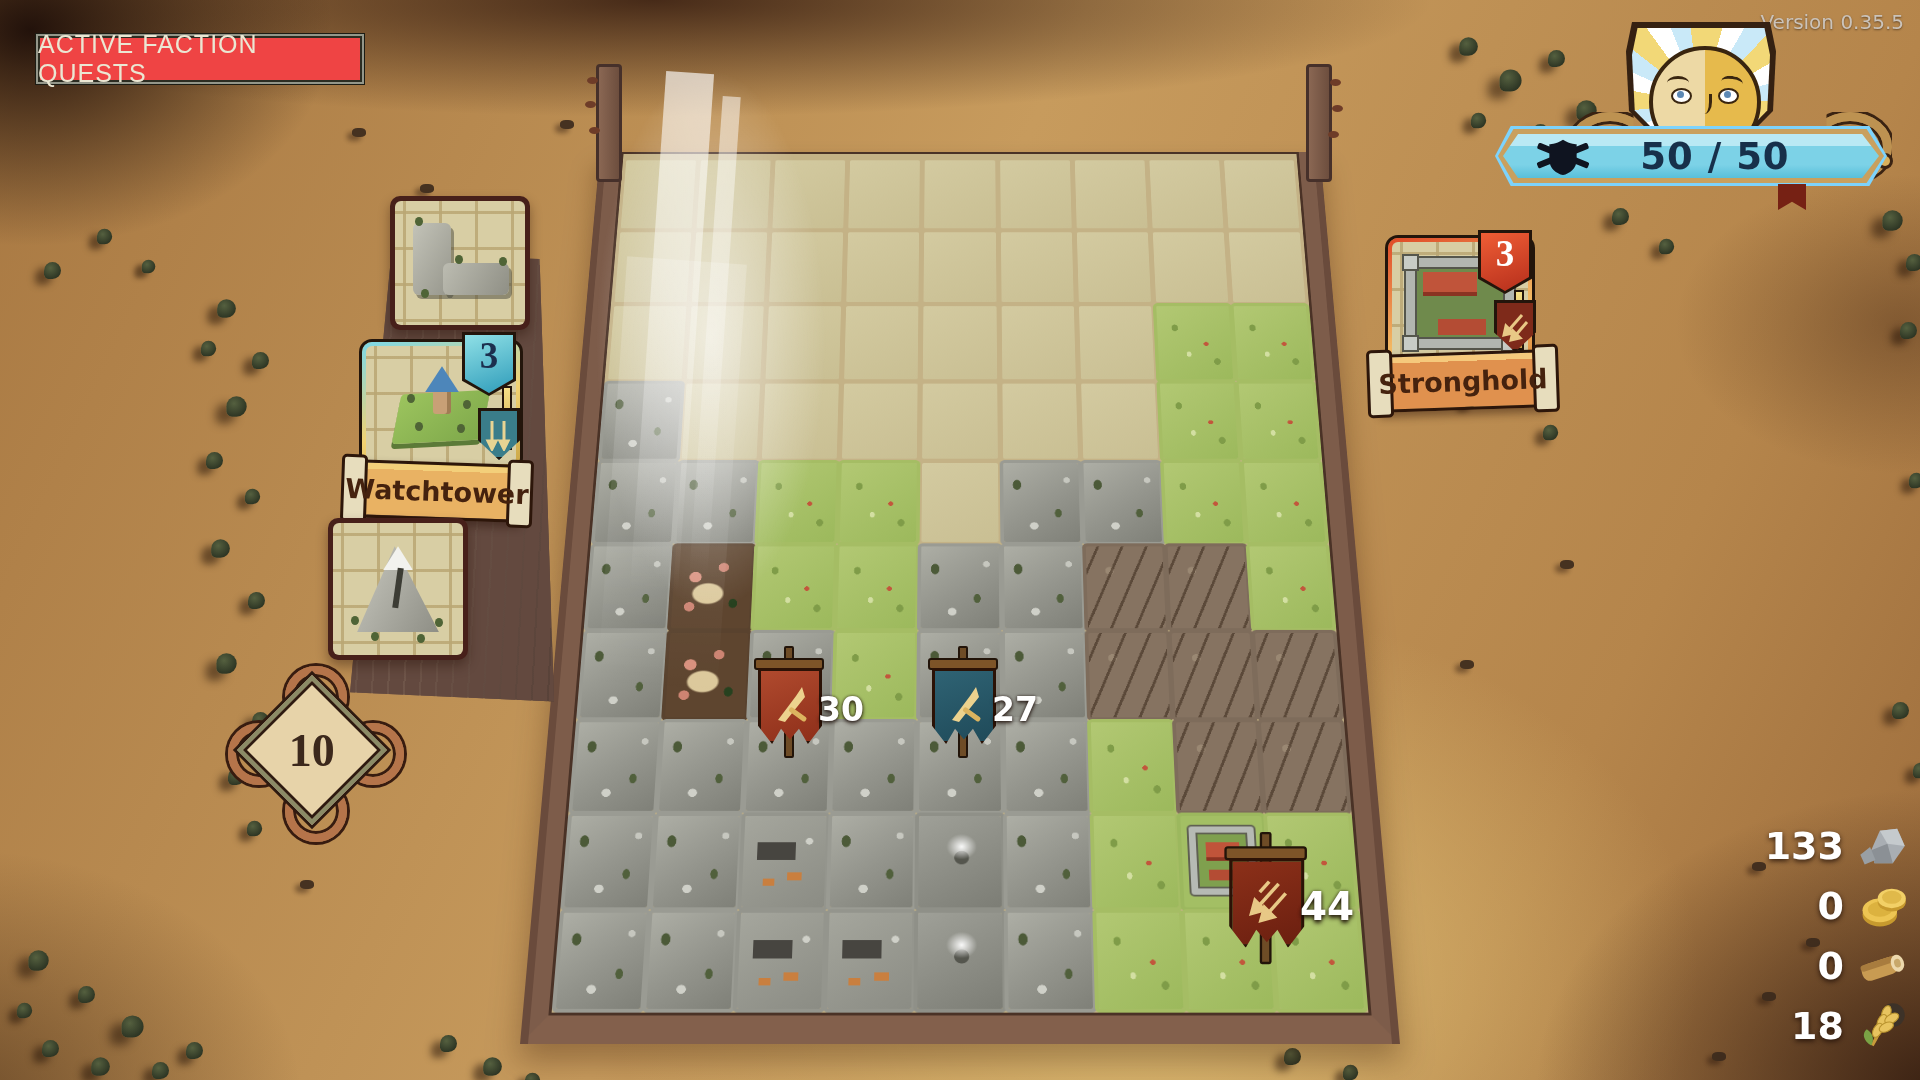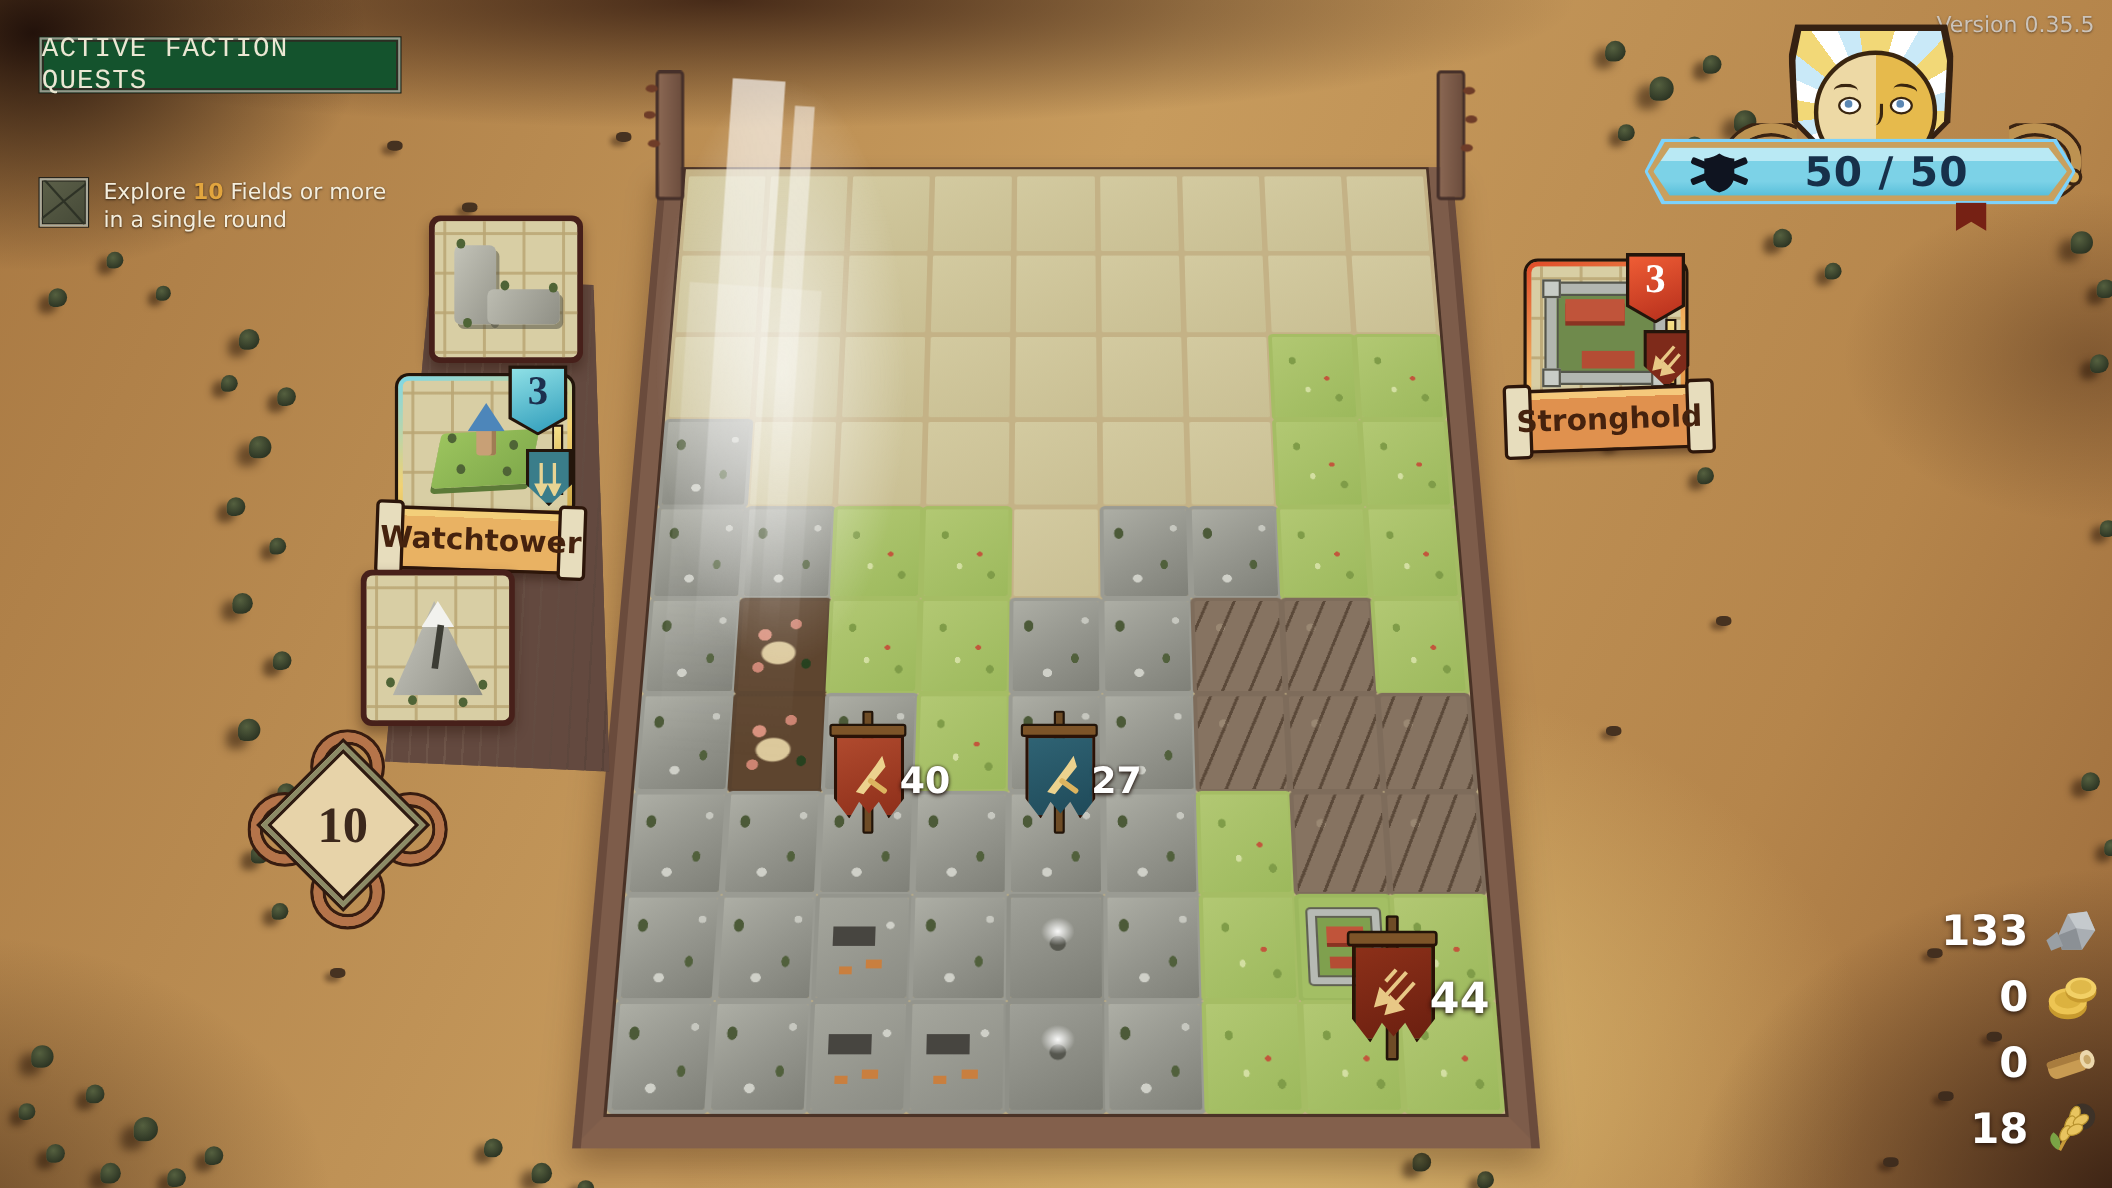--- a/index.html
+++ b/index.html
@@ -94,24 +94,24 @@
     display:flex;align-items:center;justify-content:center;}
   .marker.red .banner{background:linear-gradient(160deg,#b04a2e,#8e2f1a);}
   .marker.teal .banner{background:linear-gradient(160deg,#2f6374,#1f4a59);}
   .marker.darkred .banner{background:linear-gradient(160deg,#8c3019,#6b1f10);}
   .marker.large{transform:scale(1.18);transform-origin:top left;}
   .marker .mval{position:absolute;left:66px;top:44px;color:#fff;font-weight:800;font-size:33px;
     text-shadow:0 2px 4px rgba(25,10,5,.85),0 0 3px rgba(25,10,5,.6);}
   .marker svg{width:40px;height:44px;}
 
   
-  .q-header{left:36px;top:34px;width:324px;height:46px;background:#14532d;
+  .q-header{left:36px;top:34px;width:324px;height:46px;background:#ef4444;
     border:2px solid #94978a;box-shadow:0 0 0 1px #1c1c14,inset 0 0 0 2px #2c2d22;
     display:flex;align-items:center;justify-content:center;
-    font-family:Liberation Mono, monospace;font-size:25px;color:#ebe7d3;letter-spacing:1px;}
+    font-family:Liberation Sans, sans-serif;font-size:25px;color:#ebe7d3;letter-spacing:1px;}
   .quest{position:absolute;left:36px;display:flex;gap:14px;align-items:flex-start;width:330px;}
   .q-icon{width:40px;height:40px;flex:none;background:linear-gradient(140deg,#5c6049,#454937);
     border:2px solid #a9a99b;box-shadow:0 0 0 1px #20201a,inset 0 0 0 1px #20201a;position:relative;overflow:hidden;}
   .q-icon::before,.q-icon::after{content:"";position:absolute;left:-8px;right:-8px;top:18px;height:2px;background:#2e3226;}
   .q-icon::before{transform:rotate(48deg);}
   .q-icon::after{transform:rotate(-38deg);}
   .q-text{font-size:20px;color:#f4eedd;line-height:1.25;text-shadow:0 1px 2px rgba(20,10,5,.7);}
   .q-num{color:#e2a53e;font-weight:700;}
   .q-progress{color:#e2a53e;font-weight:700;margin-top:2px;}
   .q-progress:empty{display:none;}
@@ -404,21 +404,21 @@
   <div id="markers">
       <div class="marker red" style="left: 752px; top: 646px;">
         <div class="pole"></div>
         <div class="crossbar"></div>
         <div class="banner">
           <svg viewBox="0 0 40 44">
             <path d="M8 36 L26 12 L32 3 L35 13 L15 38 Z" fill="#ecd28e"></path>
             <rect x="18" y="28" width="20" height="5" rx="2" transform="rotate(36 28 30)" fill="#dcb45f"></rect>
           </svg>
         </div>
-        <span class="mval">40</span>
+        <span class="mval">30</span>
       </div>
       <div class="marker teal" style="left: 926px; top: 646px;">
         <div class="pole"></div>
         <div class="crossbar"></div>
         <div class="banner">
           <svg viewBox="0 0 40 44">
             <path d="M8 36 L26 12 L32 3 L35 13 L15 38 Z" fill="#ecd28e"></path>
             <rect x="18" y="28" width="20" height="5" rx="2" transform="rotate(36 28 30)" fill="#dcb45f"></rect>
           </svg>
         </div>
@@ -437,26 +437,20 @@
               <line x1="22" y1="4" x2="14" y2="13"></line>
             </g>
           </svg>
         </div>
         <span class="mval">44</span>
       </div>
     </div>
 
   <div class="abs q-header">
     <span>ACTIVE FACTION QUESTS</span>
-  </div>
-  <div class="quest" style="top:162px;">
-    <div class="q-icon"></div>
-    <div>
-      <div class="q-text" style="max-width:290px;"><span>Explore </span><span class="q-num">10</span><span> Fields or more in a single round</span></div>
-    </div>
   </div>
 
   <div class="abs version">Version 0.35.5</div>
 
   <div class="abs crest">
     <div class="scrollwork l"></div>
     <div class="scrollwork r"></div>
     <div class="golddot" style="left:26px;top:140px;"></div>
     <div class="golddot" style="right:30px;top:138px;"></div>
     <div class="golddot" style="right:10px;top:148px;width:10px;height:10px;"></div>

